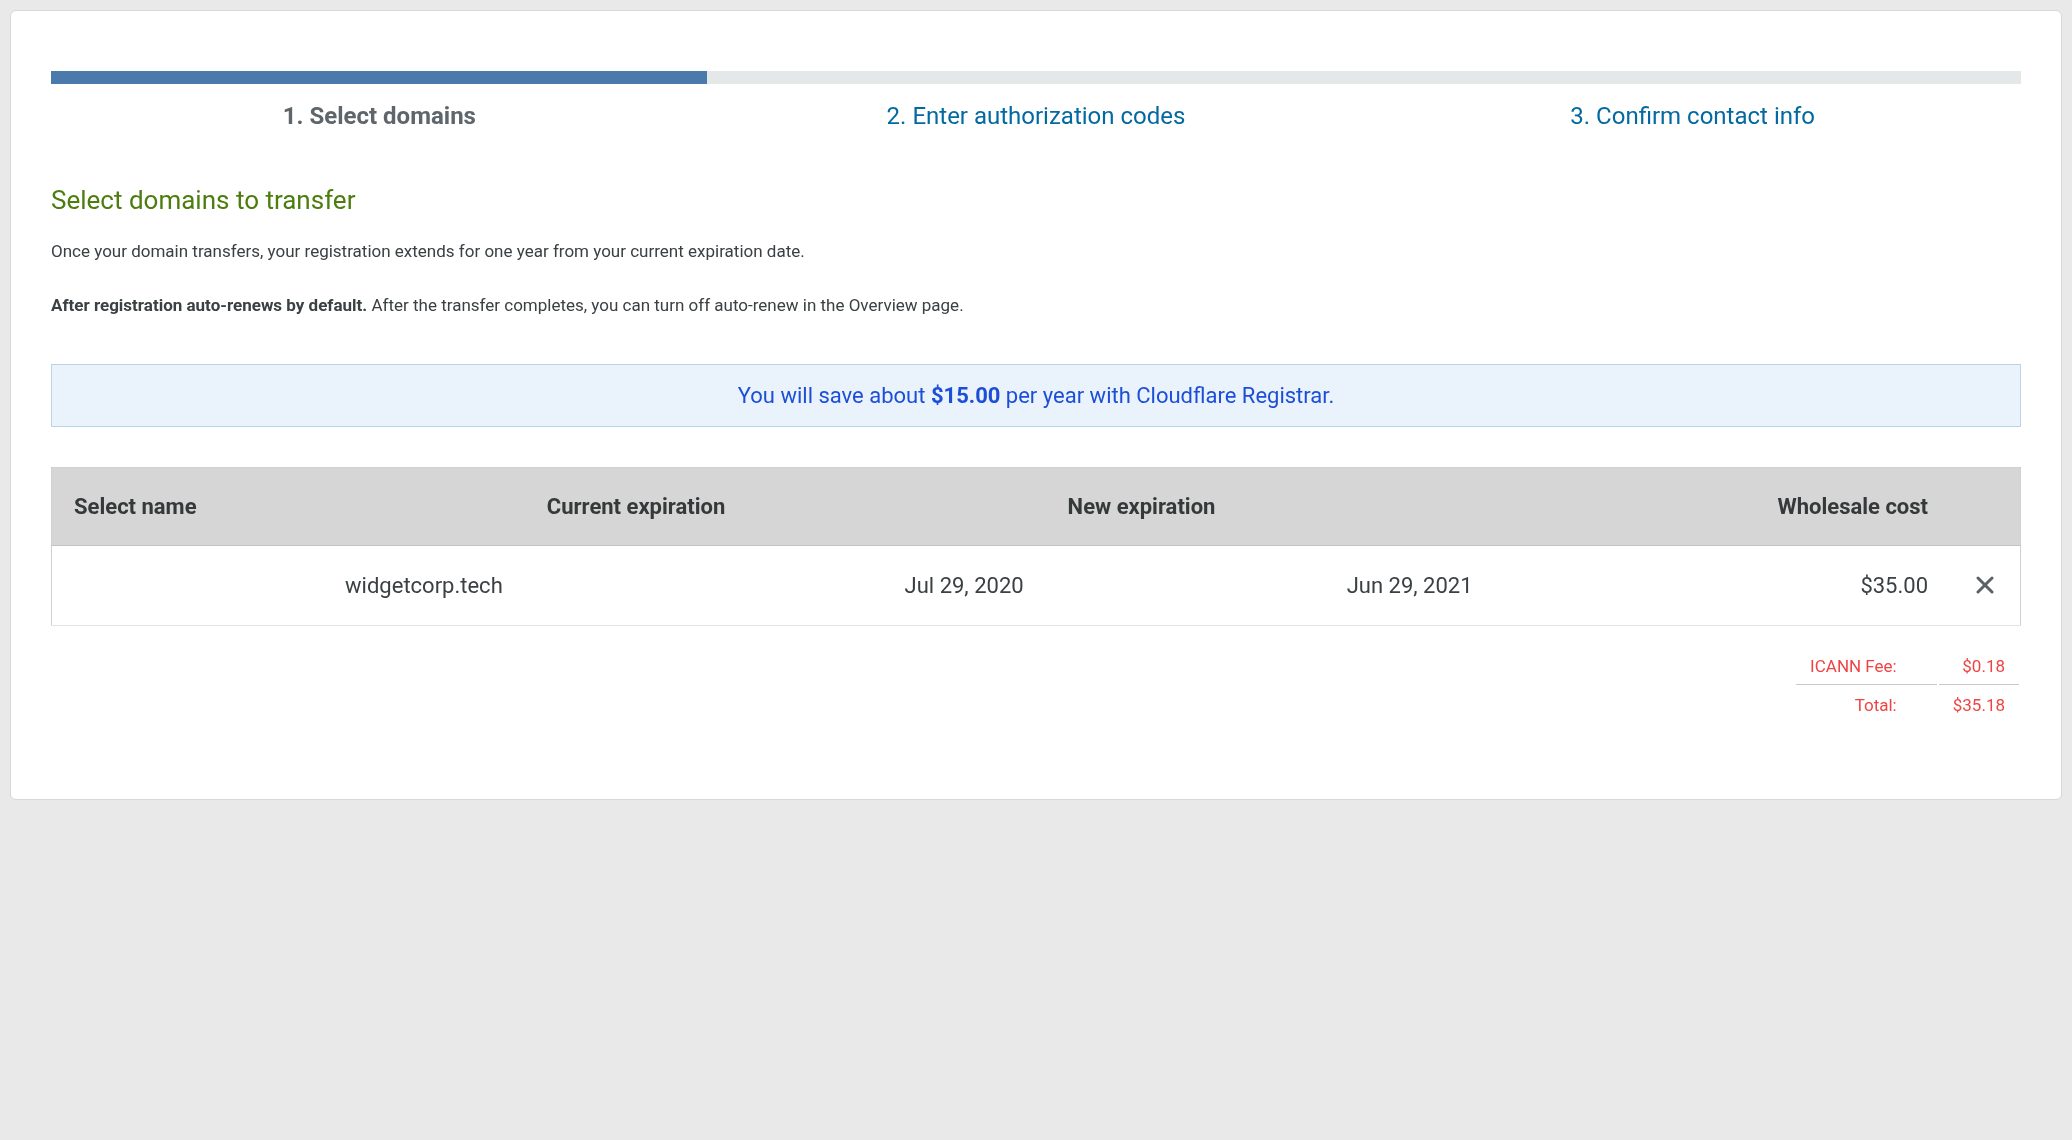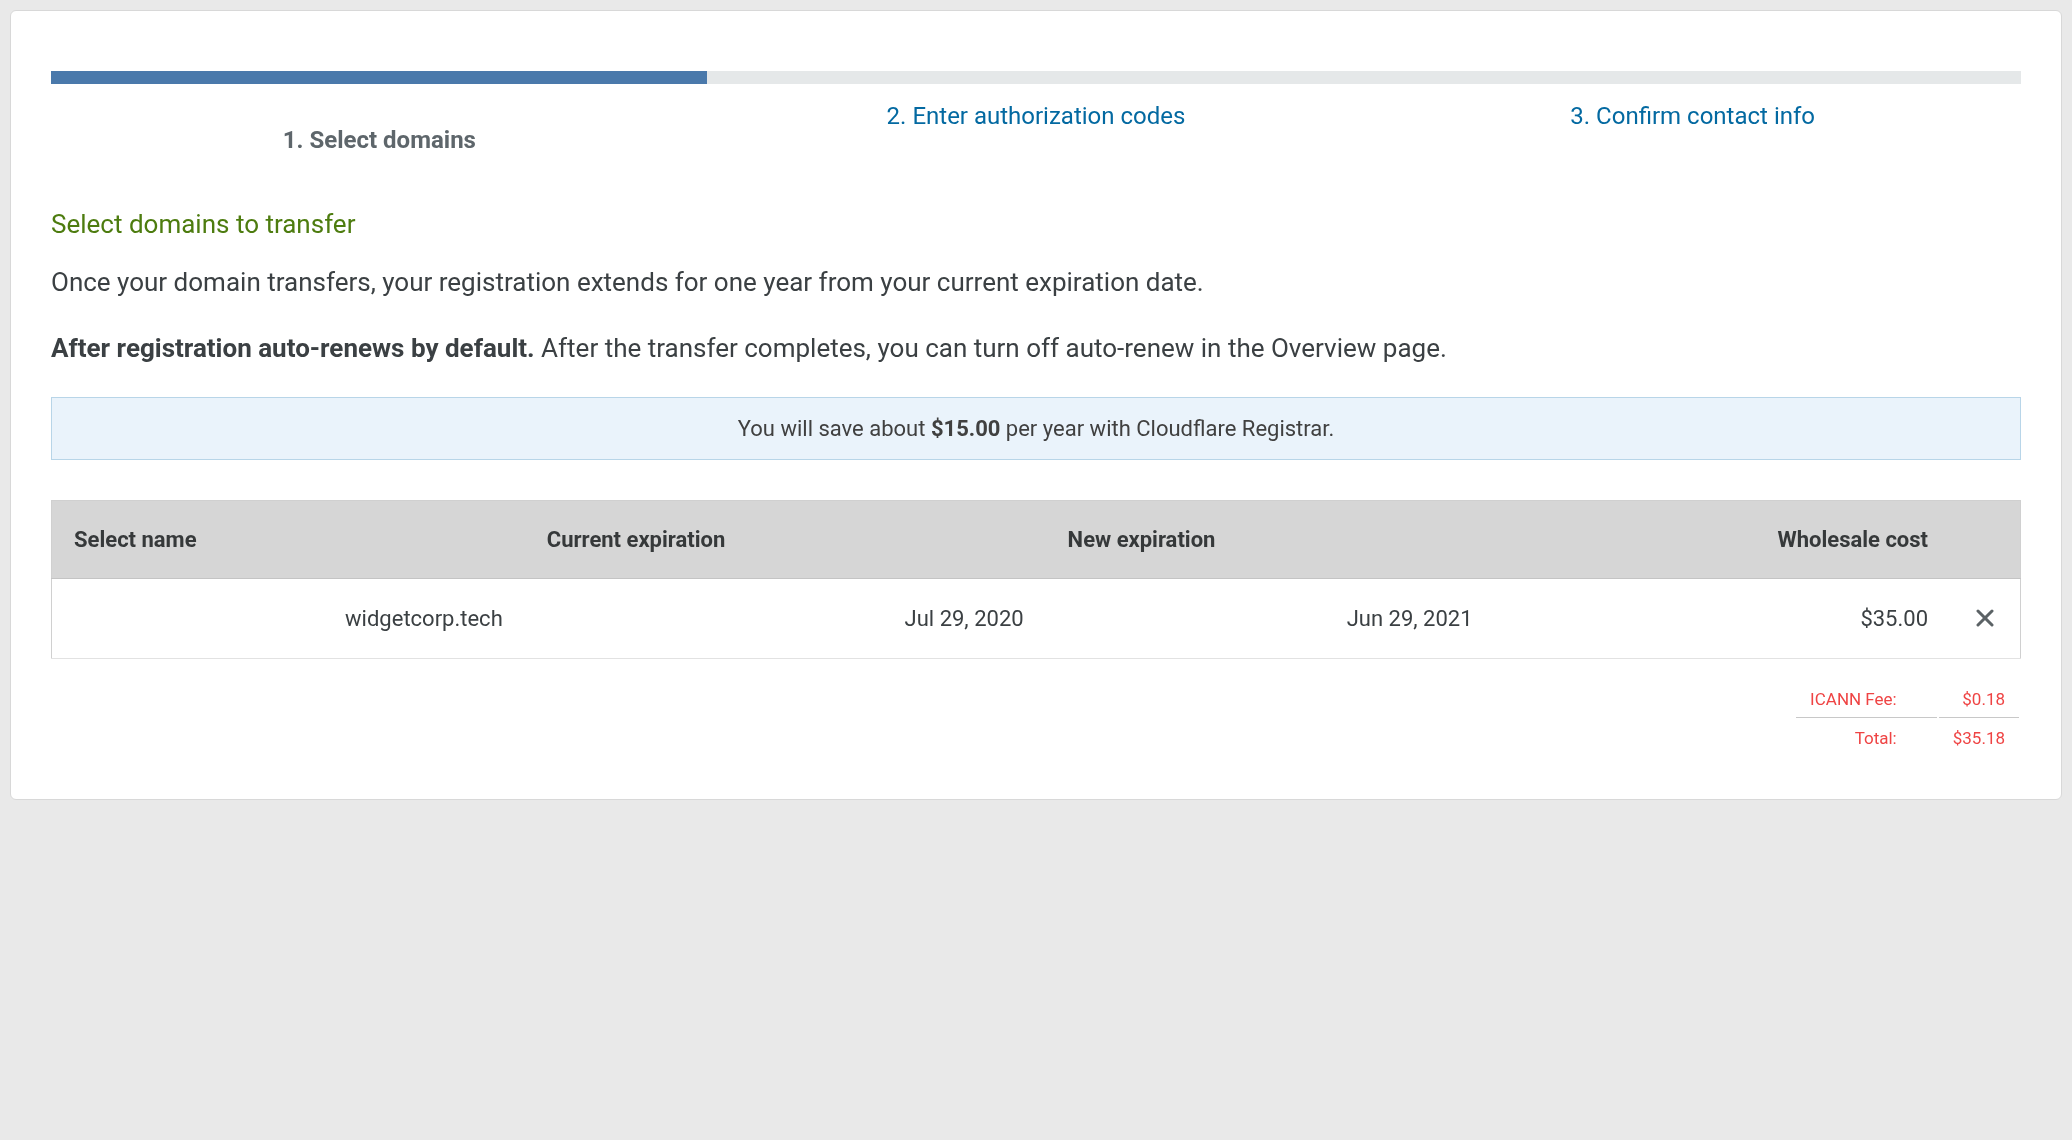--- a/index.html
+++ b/index.html
@@ -42,45 +42,44 @@
   }
   .step {
     flex: 1;
     text-align: center;
     font-size: 24px;
     color: #0369a1;
   }
   .step.active {
     font-weight: 700;
     color: #5e666b;
-    margin-top: 24px;
   }
   
   h1.page-title {
     font-size: 26px;
     font-weight: 400;
     color: #4d7c0f;
     margin: 55px 0 25px 0;
   }
   p.lead {
-    font-size: 26px;
+    font-size: 17px;
     color: #3b4043;
     margin: 0 0 30px 0;
     line-height: 1.4;
   }
   p.lead .bold { font-weight: 700; }
   
   .banner {
     border: 1px solid #b8d5e8;
     background: #eaf3fb;
-    color: #404040;
+    color: #1d4ed8;
     font-size: 22px;
     text-align: center;
     padding: 18px 10px;
-    margin: 30px 0 40px 0;
+    margin: 46px 0 40px 0;
   }
   .banner .amount { font-weight: 700; }
   
   table.domains {
     width: 100%;
     border-collapse: collapse;
     border: 1px solid #d0d0d0;
     font-size: 22px;
   }
   table.domains thead th {

